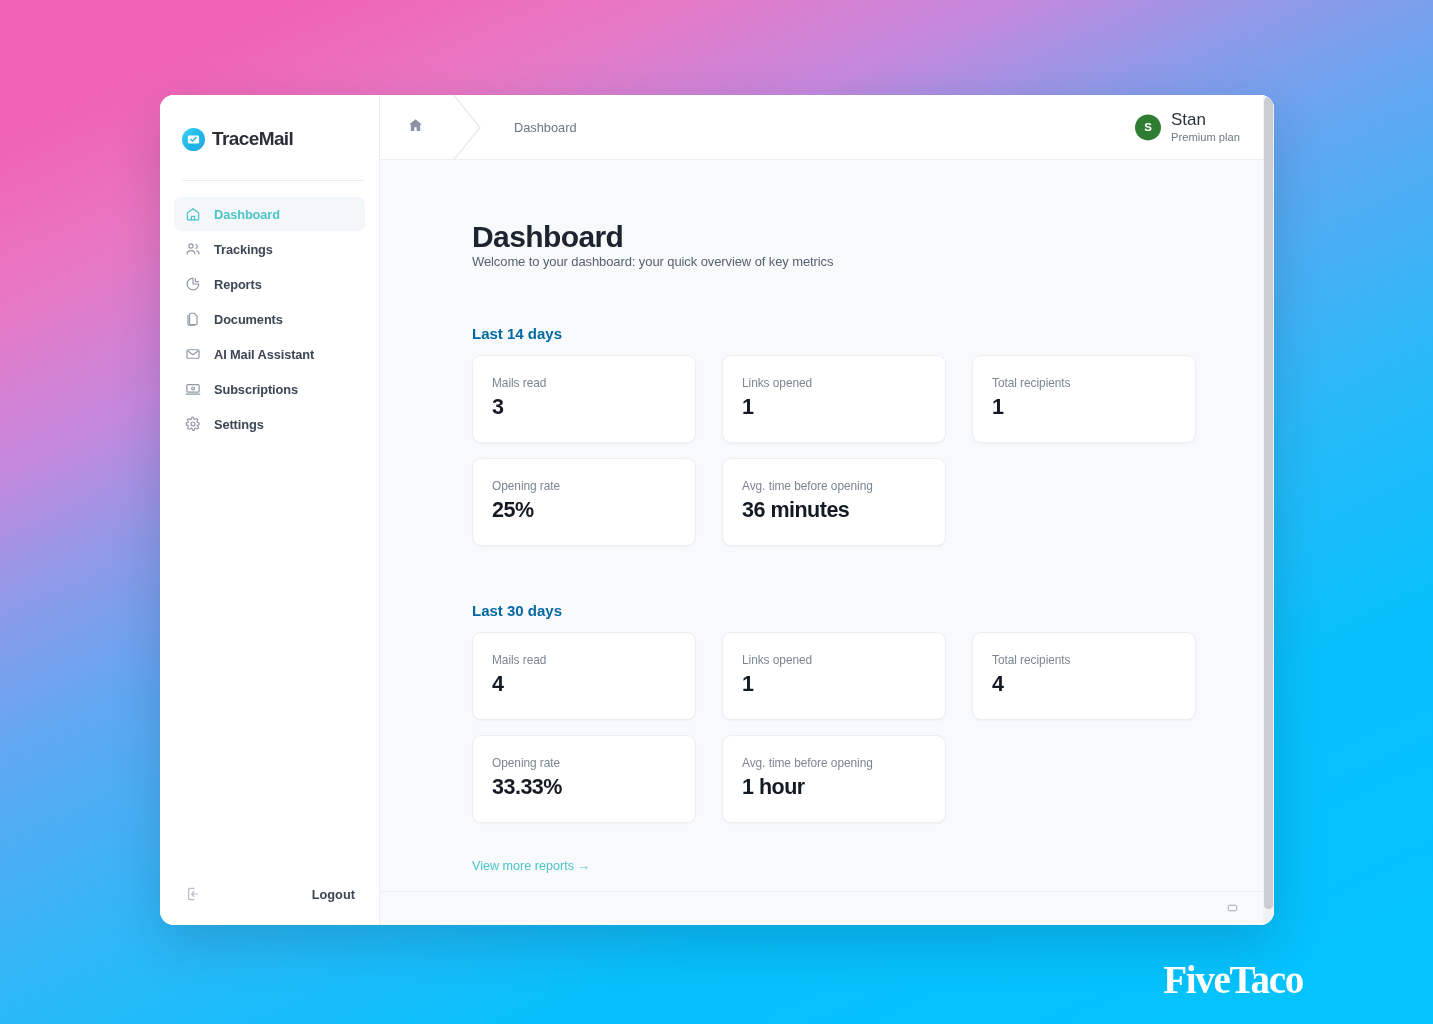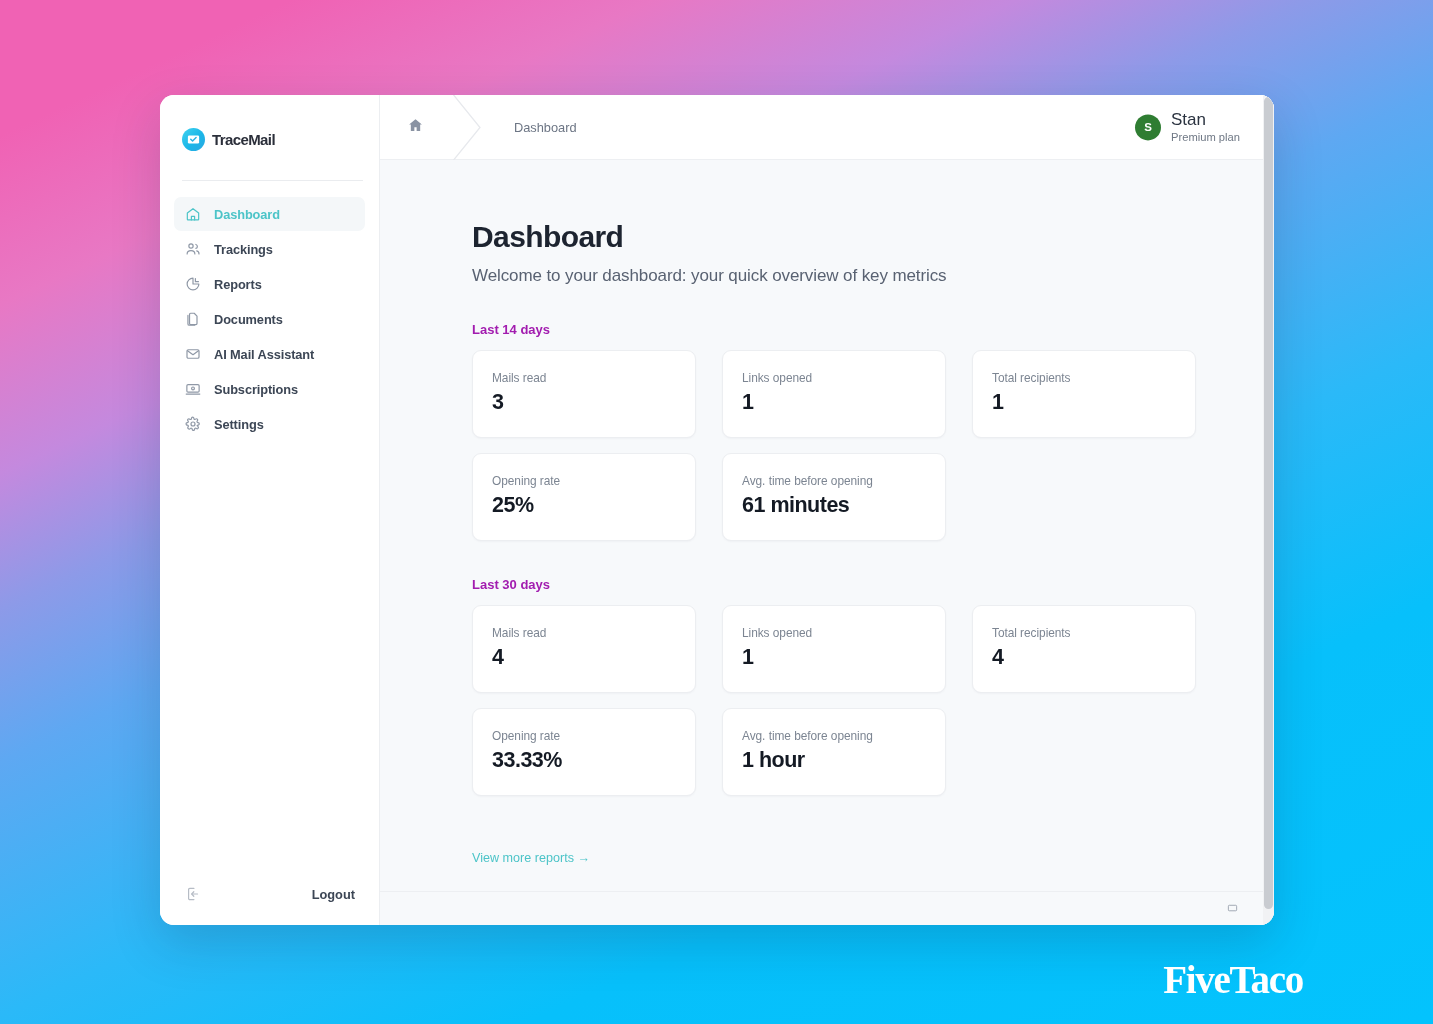--- a/index.html
+++ b/index.html
@@ -60,21 +60,21 @@
   }
   .brand-mark {
     width: 23px; height: 23px;
     border-radius: 50%;
     background: linear-gradient(135deg, #41d3f0 0%, #1bb6e8 55%, #2aa8e2 100%);
     display: flex; align-items: center; justify-content: center;
     flex: 0 0 23px;
   }
   .brand-mark svg { display:block; }
   .brand-name {
-    font-size: 15px;
+    font-size: 19px;
     font-weight: 700;
     color: #2b2f3a;
     letter-spacing: -.6px;
   }
 
   .brand-divider {
     height: 1px;
     background: #eaecef;
     margin: 21px 16px 0 22px;
   }
@@ -194,31 +194,31 @@
     padding: 60px 0 0 92px;
   }
 
   .page-title {
     font-size: 30px;
     font-weight: 700;
     color: #1d2430;
     letter-spacing: -.6px;
   }
   .page-sub {
-    font-size: 17px;
+    font-size: 13px;
     color: #596272;
-    margin-top: 12px;
+    margin-top: 0;
     letter-spacing: -.1px;
   }
 
   .section-label {
-    font-size: 13px;
-    font-weight: 700;
-    color: #a21caf;
-    margin-top: 36px;
+    font-size: 15px;
+    font-weight: 700;
+    color: #0369a1;
+    margin-top: 56px;
     margin-bottom: 13px;
   }
 
   .card-row {
     display: flex;
     gap: 26px;
     margin-bottom: 15px;
   }
   .card {
     background: #ffffff;
@@ -237,21 +237,21 @@
   .card-value {
     margin-top: 5px;
     font-size: 21.5px;
     font-weight: 700;
     color: #141a24;
     letter-spacing: -.5px;
   }
 
   .view-more {
     display: inline-block;
-    margin-top: 40px;
+    margin-top: 21px;
     font-size: 12.6px;
     color: #4cc4c8;
     text-decoration: none;
     cursor: pointer;
   }
 
   
   .footer {
     height: 34px;
     flex: 0 0 34px;
@@ -459,21 +459,21 @@
           </div>
         </div>
 
         <div class="card-row">
           <div class="card">
             <div class="card-label">Opening rate</div>
             <div class="card-value">25%</div>
           </div>
           <div class="card">
             <div class="card-label">Avg. time before opening</div>
-            <div class="card-value">61 minutes</div>
+            <div class="card-value">36 minutes</div>
           </div>
         </div>
 
         
         <div class="section-label">Last 30 days</div>
 
         <div class="card-row">
           <div class="card">
             <div class="card-label">Mails read</div>
             <div class="card-value">4</div>

